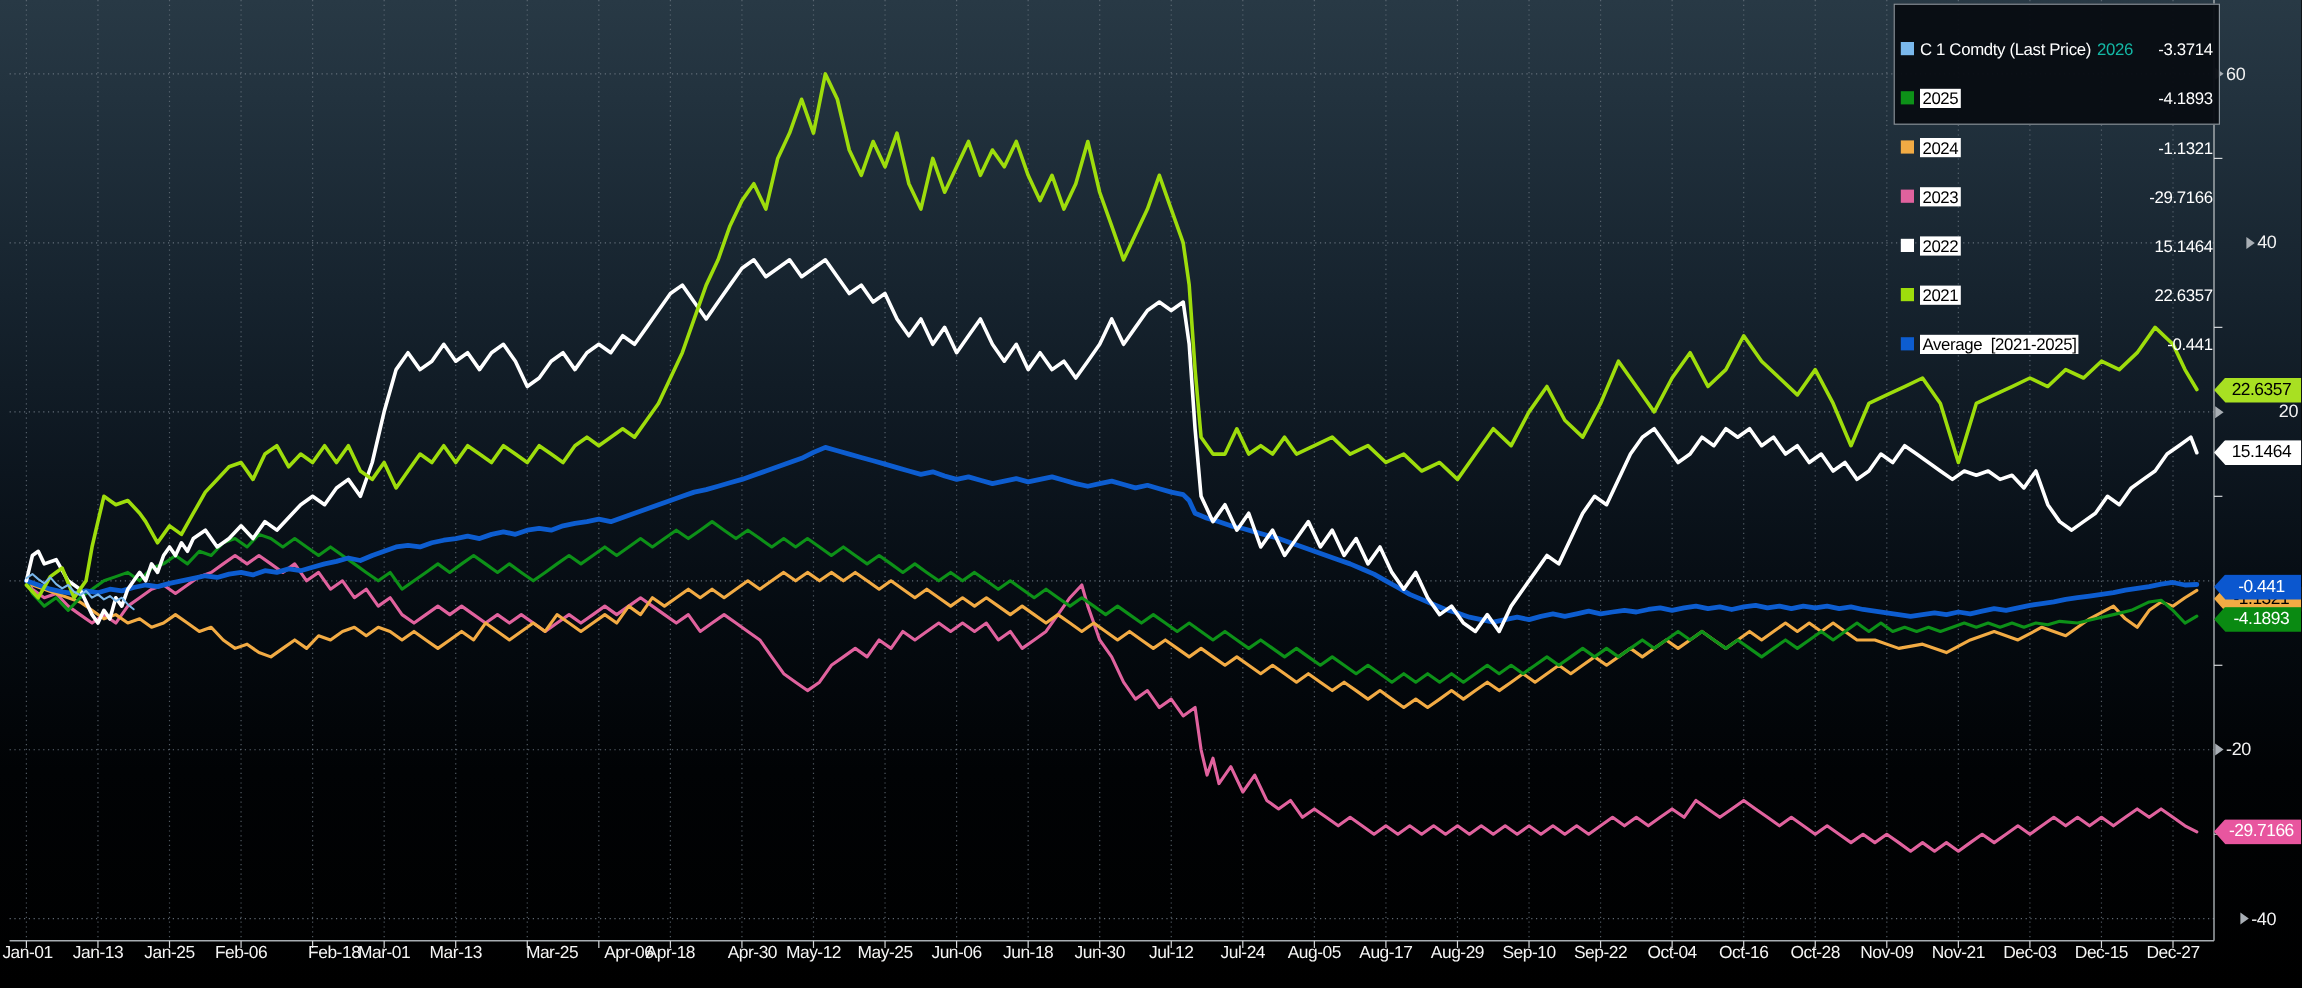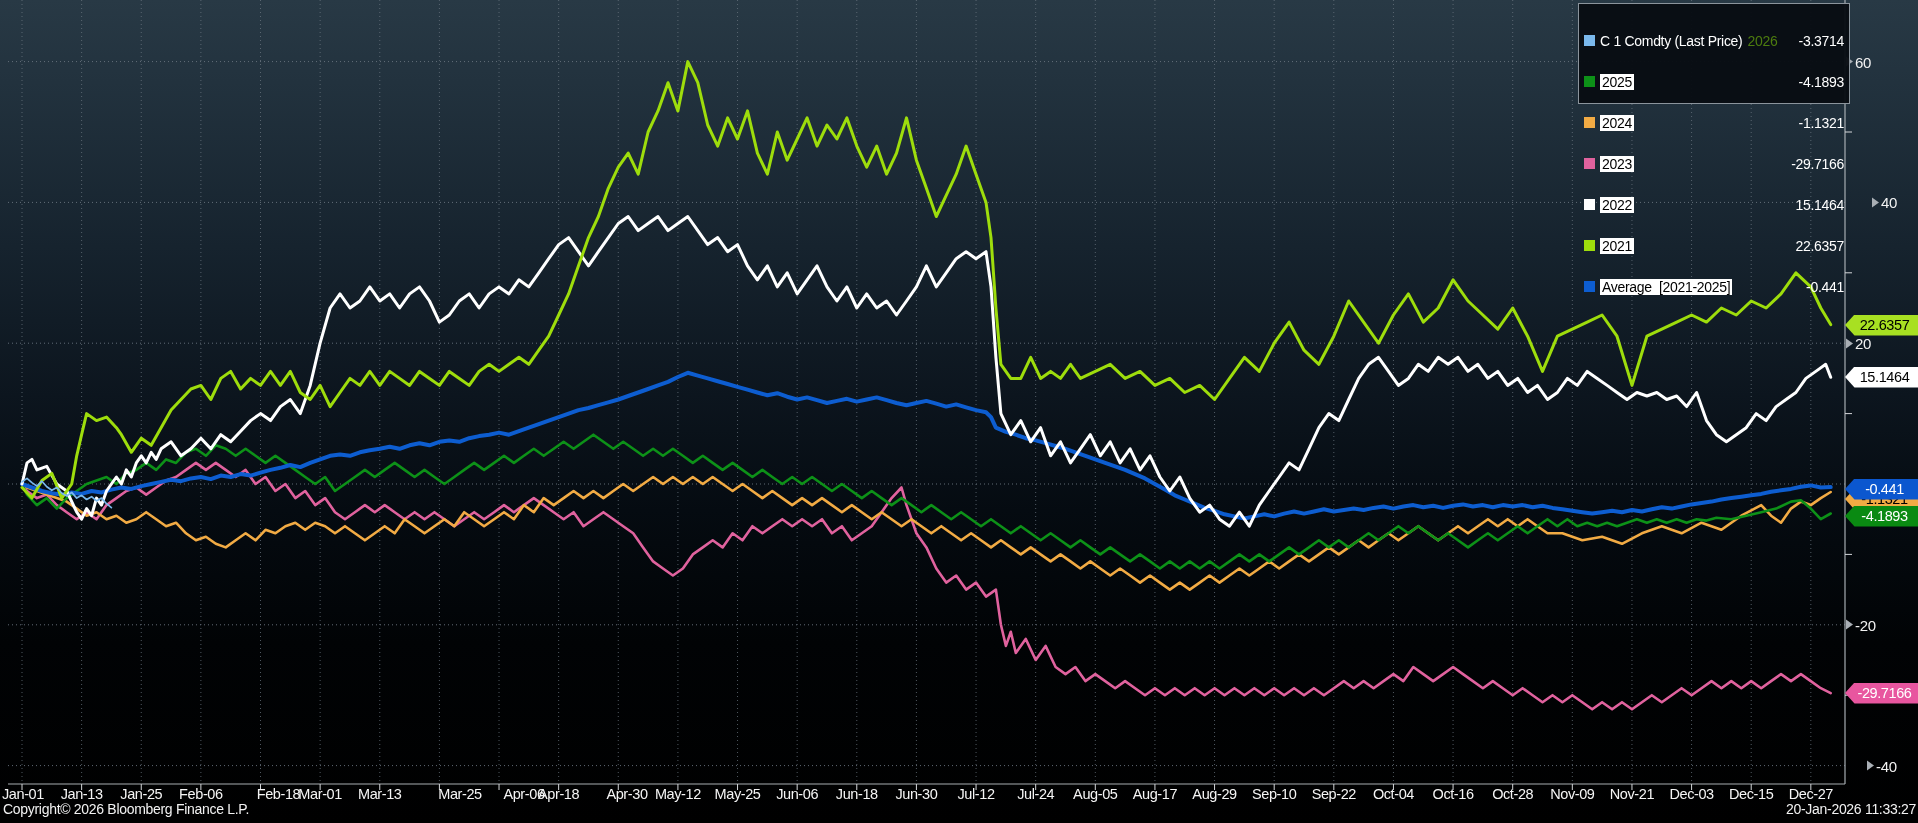--- a/index.html
+++ b/index.html
@@ -19,21 +19,21 @@
   .badge{position:absolute;left:1845px;width:73px;height:21px;line-height:21px;
         font-size:14.5px;letter-spacing:-0.4px;text-align:center;padding-left:6px;box-sizing:border-box;
         clip-path:polygon(0 50%,13% 0,100% 0,100% 100%,13% 100%);}
   .legend{position:absolute;left:1578px;top:3px;width:272px;height:101px;box-sizing:border-box;
         border:1px solid #8b949c;background:rgba(8,13,19,0.96);padding:2px 5px 2px 5px;
         display:flex;flex-direction:column;justify-content:space-between;font-size:14px;letter-spacing:-0.3px;}
   .lrow{display:flex;align-items:center;height:13px;white-space:pre;margin-top:28px;}
   .lrow .sw{width:11px;height:11px;margin-right:5px;flex:0 0 aupx;}
   .lrow .lbl{color:#fff;}
   .lrow .lbl.hl{background:#fff;color:#000;padding:0 2px;}
-  .lrow .yr{color:#4d7c0f;margin-left:5px;}
+  .lrow .yr{color:#14b8a6;margin-left:5px;}
   .lrow .sp{flex:1;}
   .lrow .val{color:#fff;}
   .footer-row{position:absolute;left:0;top:801px;width:1918px;height:20px;font-size:14px;letter-spacing:-0.3px;}
   .footer-row .cp{position:absolute;left:3px;}
   .footer-row .ts{position:absolute;right:2px;}
 </style>
 </head>
 <body>
 
 <div class="screen">
@@ -124,21 +124,21 @@
 
   <div id="ylabels">
       <div class="ylab" style="left: 1846px; top: 61.6px;">
         <span class="arr"></span>
         <span>60</span>
       </div>
       <div class="ylab" style="left: 1872px; top: 202.4px;">
         <span class="arr"></span>
         <span>40</span>
       </div>
-      <div class="ylab" style="left: 1846px; top: 343.2px;">
+      <div class="ylab" style="left: 1846px; top: 343.2px; gap: 44px;">
         <span class="arr"></span>
         <span>20</span>
       </div>
       <div class="ylab" style="left: 1846px; top: 624.8px;">
         <span class="arr"></span>
         <span>-20</span>
       </div>
       <div class="ylab" style="left: 1846px; top: 765.6px; padding-left: 21px;">
         <span class="arr"></span>
         <span>-40</span>
@@ -197,17 +197,13 @@
     <div id="legend-rows">
         <div class="lrow"><span class="sw" style="background: rgb(13, 145, 24);"></span><span class="lbl hl">2025</span><span class="sp"></span><span class="val">-4.1893</span></div>
         <div class="lrow"><span class="sw" style="background: rgb(242, 171, 68);"></span><span class="lbl hl">2024</span><span class="sp"></span><span class="val">-1.1321</span></div>
         <div class="lrow"><span class="sw" style="background: rgb(224, 98, 158);"></span><span class="lbl hl">2023</span><span class="sp"></span><span class="val">-29.7166</span></div>
         <div class="lrow"><span class="sw" style="background: rgb(255, 255, 255);"></span><span class="lbl hl">2022</span><span class="sp"></span><span class="val">15.1464</span></div>
         <div class="lrow"><span class="sw" style="background: rgb(158, 221, 12);"></span><span class="lbl hl">2021</span><span class="sp"></span><span class="val">22.6357</span></div>
         <div class="lrow"><span class="sw" style="background: rgb(13, 93, 208);"></span><span class="lbl hl">Average  [2021-2025]</span><span class="sp"></span><span class="val">-0.441</span></div>
       </div>
   </div>
 
-  <div class="footer-row">
-    <span class="cp">Copyright© 2026 Bloomberg Finance L.P.</span>
-    <span class="ts">20-Jan-2026 11:33:27</span>
-  </div>
 </div>
 
 </body></html>

